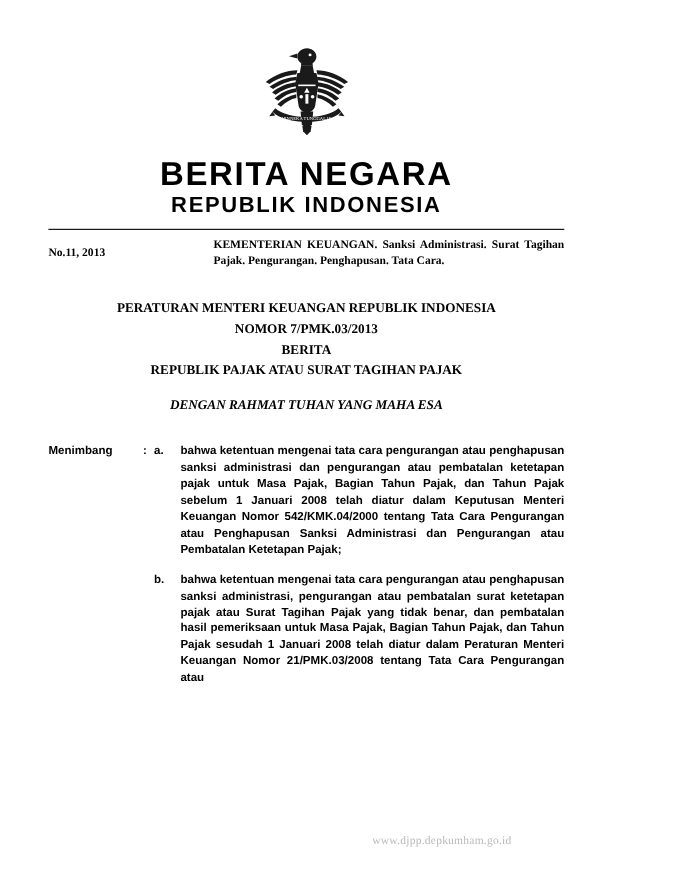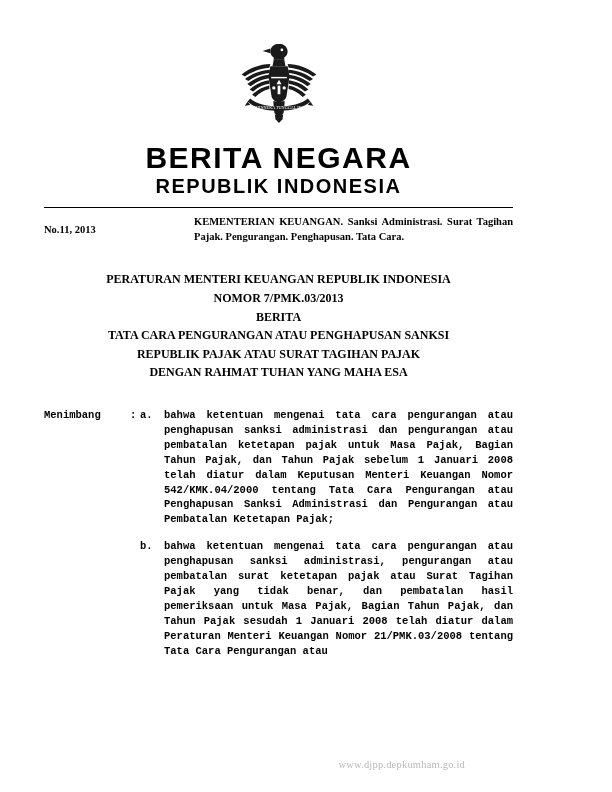--- a/index.html
+++ b/index.html
@@ -80,26 +80,28 @@
   
   .title-block {
     text-align: center;
     font-family: "Liberation Serif", serif;
     font-weight: bold;
     font-size: 12px;
     line-height: 1.55;
     margin-top: 26px;
   }
   .title-block .sub {
+    margin-top: 13px;
+    font-style: italic;
   }
 
   
   .body-block {
     margin-top: 26px;
-    font-family: Liberation Mono, monospace;
+    font-family: Liberation Sans, sans-serif;
     font-size: 10.5px;
     line-height: 1.42;
   }
   .clause {
     display: flex;
     align-items: flex-start;
   }
   .clause .label {
     width: 86px;
     flex: none;
@@ -199,21 +201,20 @@
 
   <div class="issue-row">
     <div class="issue-no">No.11, 2013</div>
     <div class="issue-subject">KEMENTERIAN KEUANGAN. Sanksi Administrasi. Surat Tagihan Pajak. Pengurangan. Penghapusan. Tata Cara.</div>
   </div>
 
   <div class="title-block">
     <div>PERATURAN MENTERI KEUANGAN REPUBLIK INDONESIA</div>
     <div>NOMOR 7/PMK.03/2013</div>
     <div>BERITA</div>
-    <div>TATA CARA PENGURANGAN ATAU PENGHAPUSAN SANKSI</div>
     <div>REPUBLIK PAJAK ATAU SURAT TAGIHAN PAJAK</div>
     <div class="sub">DENGAN RAHMAT TUHAN YANG MAHA ESA</div>
   </div>
 
   <div class="body-block">
 
     <div class="clause">
       <div class="label">Menimbang</div>
       <div class="colon">:</div>
       <div class="marker">a.</div>

